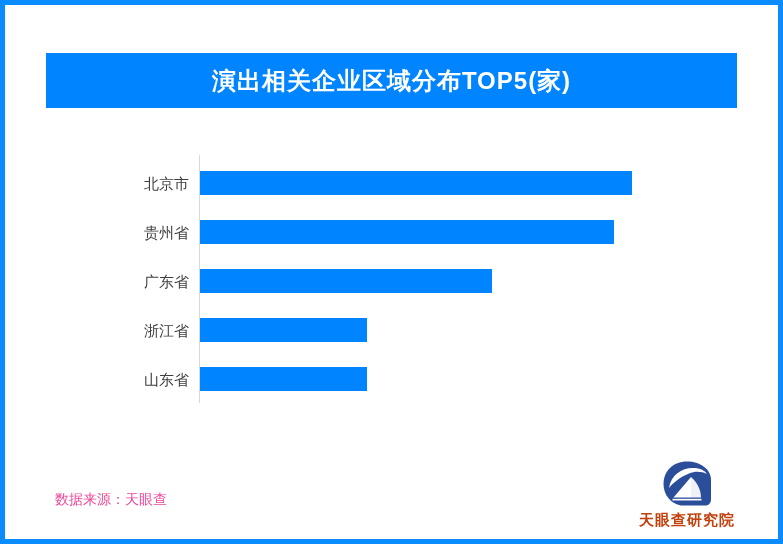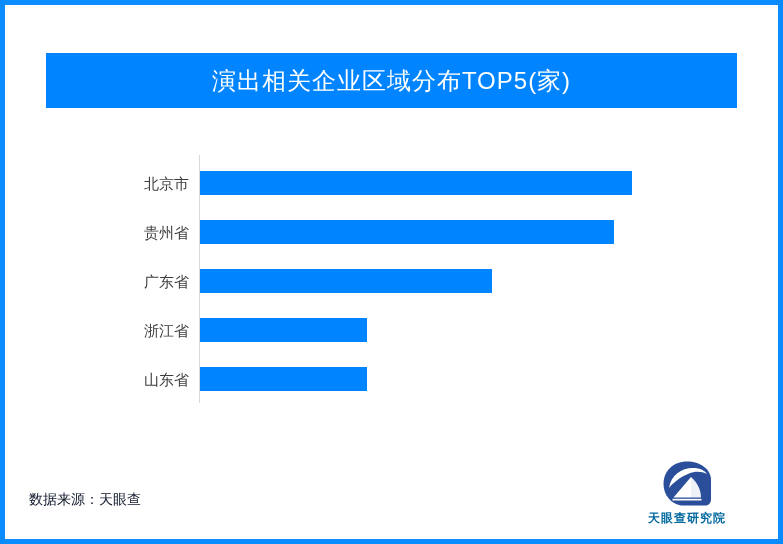--- a/index.html
+++ b/index.html
@@ -29,21 +29,21 @@
     width: 691px;
     height: 55px;
     background: #0084ff;
     display: flex;
     align-items: center;
     justify-content: center;
   }
   #title-text {
     color: #ffffff;
     font-size: 24px;
-    font-weight: normal;
+    font-weight: bold;
     letter-spacing: 1px;
     line-height: 1;
     white-space: nowrap;
   }
   
   #chart-area {
     position: absolute;
     left: 0;
     top: 0;
     width: 773px;
@@ -78,46 +78,46 @@
   .bar {
     position: absolute;
     left: 195px;
     top: 0;
     height: 24px;
     background: #0084ff;
   }
   
   #source-note {
     position: absolute;
-    left: 24px;
+    left: 50px;
     top: 487px;
     font-size: 14px;
-    color: #0f172a;
+    color: #ec4899;
     line-height: 1;
     white-space: nowrap;
   }
   #logo-block {
     position: absolute;
     right: 36px;
     top: 455px;
     width: 110px;
     text-align: center;
   }
   #logo-mark {
     display: block;
     margin: 0 auto;
     width: 52px;
     height: 47px;
   }
   #logo-text {
     display: block;
     margin-top: 5px;
-    font-size: 12px;
+    font-size: 15px;
     font-weight: bold;
-    color: #0369a1;
+    color: #c2410c;
     letter-spacing: 1px;
     line-height: 1;
     white-space: nowrap;
   }
 </style>
 </head>
 <body>
 
 <div id="poster">
 

